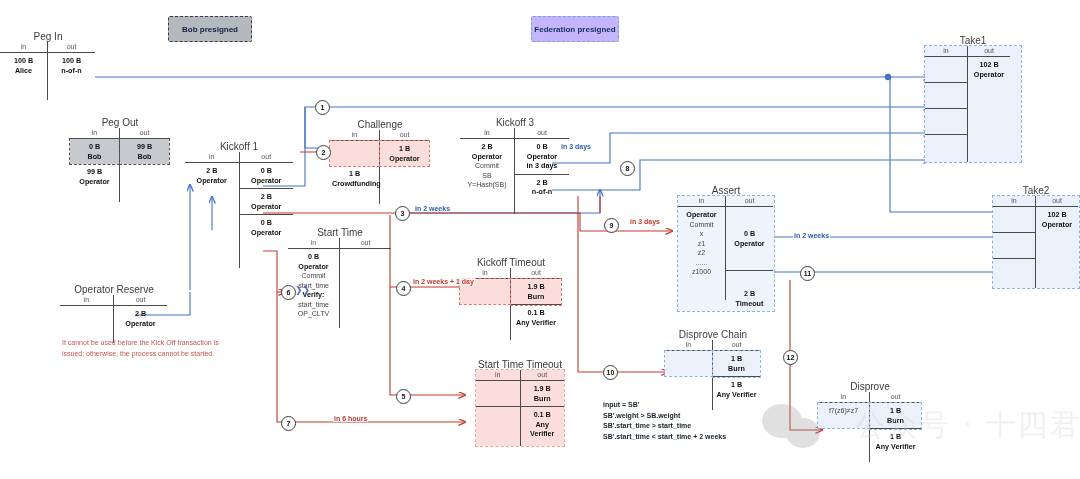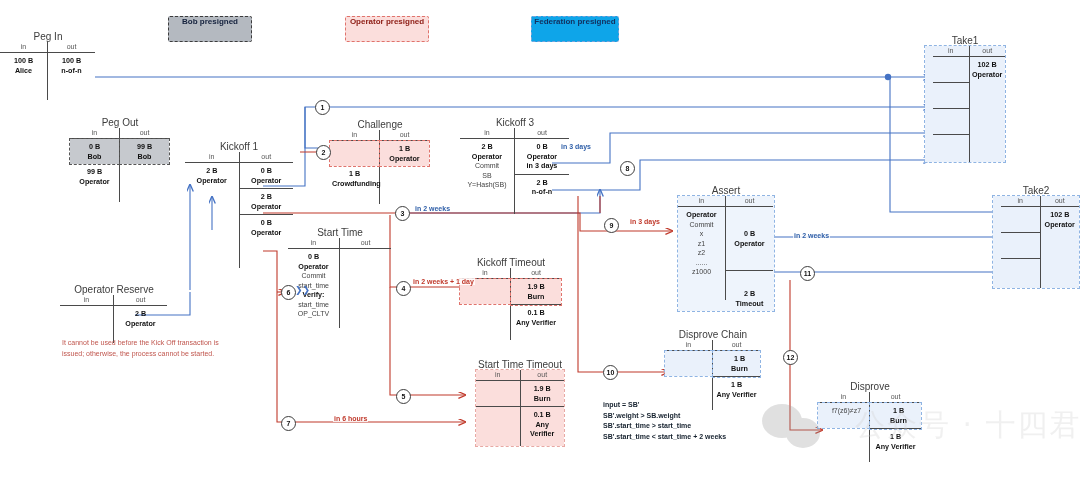--- a/index.html
+++ b/index.html
@@ -29,32 +29,32 @@
     padding:3px 2px;color:#111;
   }
   .cell b{font-weight:bold;font-size:7.2px;}
   .cell .sub{font-weight:normal;color:#444;font-size:7px;}
   .sepline{border-bottom:1px solid #4a4a4a;}
   .vline{width:1px;background:#4a4a4a;align-self:stretch;}
 
   
   .hl-pink{background:#fbdedc;outline:1px dashed #e0736c;}
   .hl-gray{background:#c6c9ce;outline:1px dashed #555;}
-  .box-blue{outline:1px dashed #8fb4e3;background:#eaf1fb;padding-left:8px;}
+  .box-blue{outline:1px dashed #8fb4e3;background:#eaf1fb;}
   .box-blue-solid{outline:1px dashed #8fb4e3;background:#eef4fc;}
   .box-pinkdash{outline:1px dashed #e8a9a4;background:#fbdedc;}
 
   
   .chip{
-    position:absolute;display:flex;justify-content:center;
+    position:absolute;display:flex;align-items:center;justify-content:center;
     font-size:8px;font-weight:bold;border-radius:2px;white-space:nowrap;
   }
   .chip.bob{background:#b4b9c0;border:1px dashed #3c3c3c;color:#14213d;}
   .chip.op{background:#fbdedc;border:1px dashed #e0736c;color:#8c1a12;}
-  .chip.fed{background:#0ea5e9;border:1px dashed #7ba3d8;color:#13305e;}
+  .chip.fed{background:#c4b5fd;border:1px dashed #7ba3d8;color:#13305e;}
 
   
   .step{
     position:absolute;width:13px;height:13px;border-radius:50%;
     border:1px solid #3d3d3d;background:#fff;
     font-size:7px;font-weight:bold;color:#111;
     display:flex;align-items:center;justify-content:center;z-index:6;
   }
   
   .elabel{
@@ -142,23 +142,20 @@
 
       <path d="M790,280 L790,430 L822,430" marker-end="url(#ar)"></path>
 
       <path d="M600,196 L600,213"></path>
     </g>
   </svg>
 
   <div class="chip bob" style="left:168px;top:16px;width:82px;height:24px;">
     <span>Bob presigned</span>
   </div>
-  <div class="chip op" style="left:345px;top:16px;width:82px;height:24px;">
-    <span>Operator presigned</span>
-  </div>
   <div class="chip fed" style="left:531px;top:16px;width:86px;height:24px;">
     <span>Federation presigned</span>
   </div>
 
   <div class="tx" style="left:0px;top:32px;width:96px;">
     <div class="cap">Peg In</div>
     <div class="grid">
       <div class="col" style="width:47px;">
         <div class="colhead">in</div>
         <div class="cell">
@@ -447,21 +444,21 @@
           <b>Burn</b>
         </div>
         <div class="cell">
           <b>1 B</b><br>
           <b>Any Verifier</b>
         </div>
       </div>
     </div>
   </div>
 
-  <div class="tx" style="left:925px;top:36px;width:80px;">
+  <div class="tx" style="left:925px;top:36px;width:96px;">
     <div class="cap">Take1</div>
     <div class="grid box-blue" style="height:116px;">
       <div class="col" style="width:42px;">
         <div class="colhead">in</div>
         <div class="cell sepline">&nbsp;<br>&nbsp;</div>
         <div class="cell sepline">&nbsp;<br>&nbsp;</div>
         <div class="cell sepline">&nbsp;<br>&nbsp;</div>
         <div class="cell">&nbsp;<br>&nbsp;</div>
       </div>
       <div class="vline" style="height:116px;"></div>

